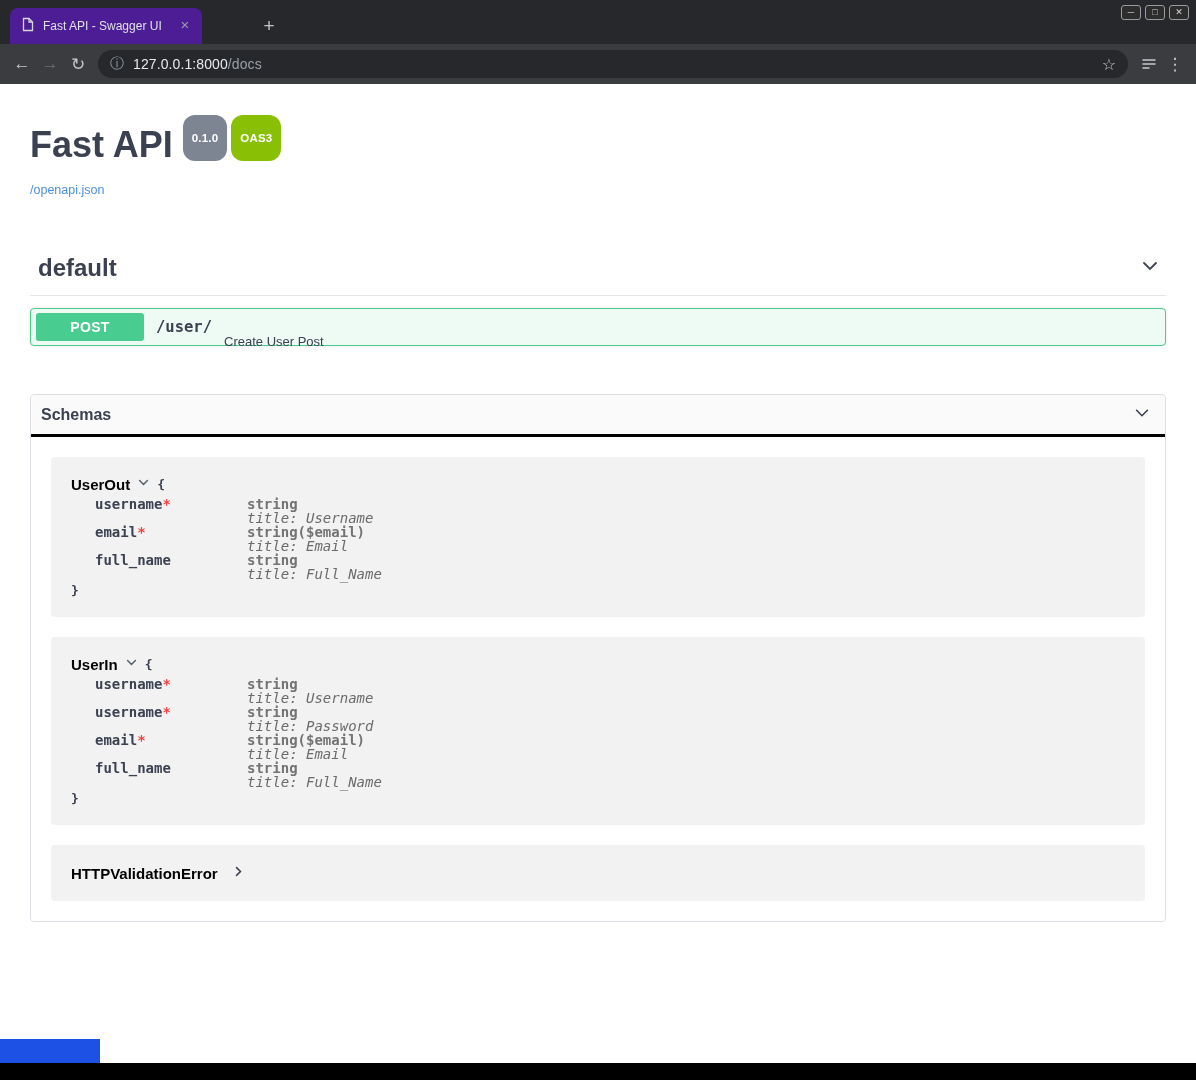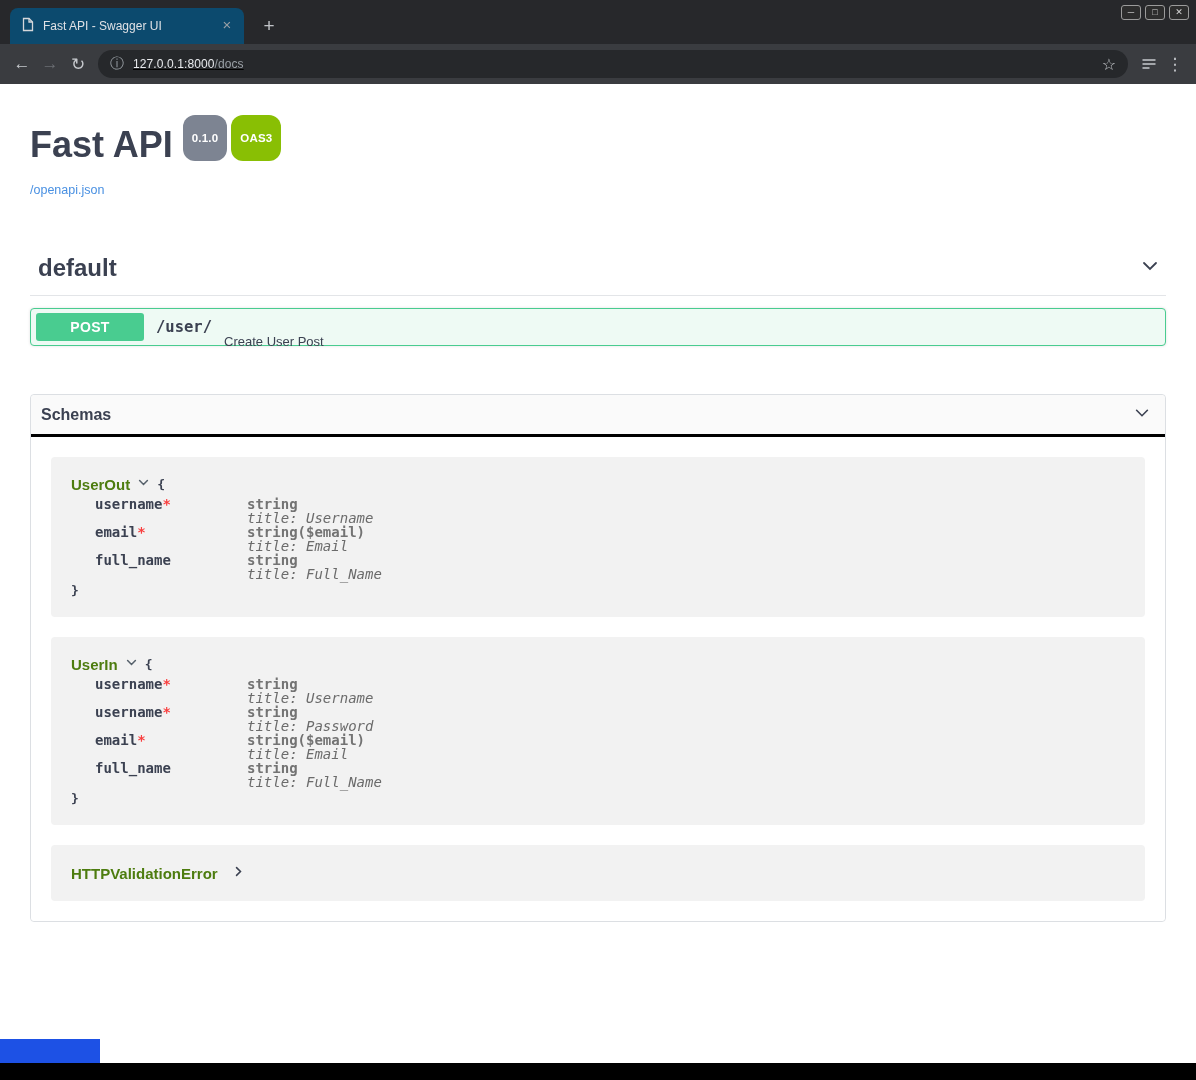--- a/index.html
+++ b/index.html
@@ -13,22 +13,22 @@
 
   
   .titlebar {
     height: 44px;
     background: #27282b;
     position: relative;
   }
   .tab {
     position: absolute;
     left: 10px; top: 8px;
-    width: 234px; height: 36px;
-    background: #0c4a6e;
+    width: 192px; height: 36px;
+    background: #4c1d95;
     border-radius: 8px 8px 0 0;
     display: flex; align-items: center;
     padding: 0 8px 0 12px;
   }
   .tab-title {
     font-size: 12px; color: #dfe1e5;
     margin-left: 9px; flex: 1;
     white-space: nowrap; overflow: hidden;
   }
   .tab-close {
@@ -68,21 +68,21 @@
   .omnibox {
     flex: 1;
     height: 28px;
     background: #26282b;
     border-radius: 14px;
     display: flex; align-items: center;
     padding: 0 12px;
     margin: 0 8px 0 6px;
   }
   .info-glyph { color: #9aa0a6; font-size: 14px; margin-right: 9px; }
-  .url { flex: 1; font-size: 12px; letter-spacing: 0.1px; text-decoration: underline; }
+  .url { flex: 1; font-size: 14px; letter-spacing: 0.1px; }
   .url-host { color: #e8eaed; }
   .url-path { color: #9aa0a6; }
   .star-glyph { color: #c6c9cd; font-size: 16px; }
   .toolbar-icon {
     width: 26px; height: 26px;
     display: flex; align-items: center; justify-content: center;
     color: #c6c9cd;
   }
   .menu-glyph { font-size: 17px; color: #c6c9cd; }
 
@@ -171,21 +171,21 @@
     border-radius: 4px;
     padding: 18px 20px;
     margin-bottom: 20px;
   }
   .model-box:last-child { margin-bottom: 0; }
   .model-title-row {
     display: flex; align-items: center; gap: 7px;
     cursor: pointer;
   }
   .model-title {
-    font-size: 15px; font-weight: 700; color: #4d7c0f;
+    font-size: 15px; font-weight: 700; color: #000000;
   }
   .brace {
     font-family: "DejaVu Sans Mono", monospace;
     font-weight: 700; font-size: 13px; color: #3b4151;
   }
   .model-props {
     margin: 4px 0 0 24px;
     font-family: "DejaVu Sans Mono", monospace;
     font-size: 14px; line-height: 14px;
   }

